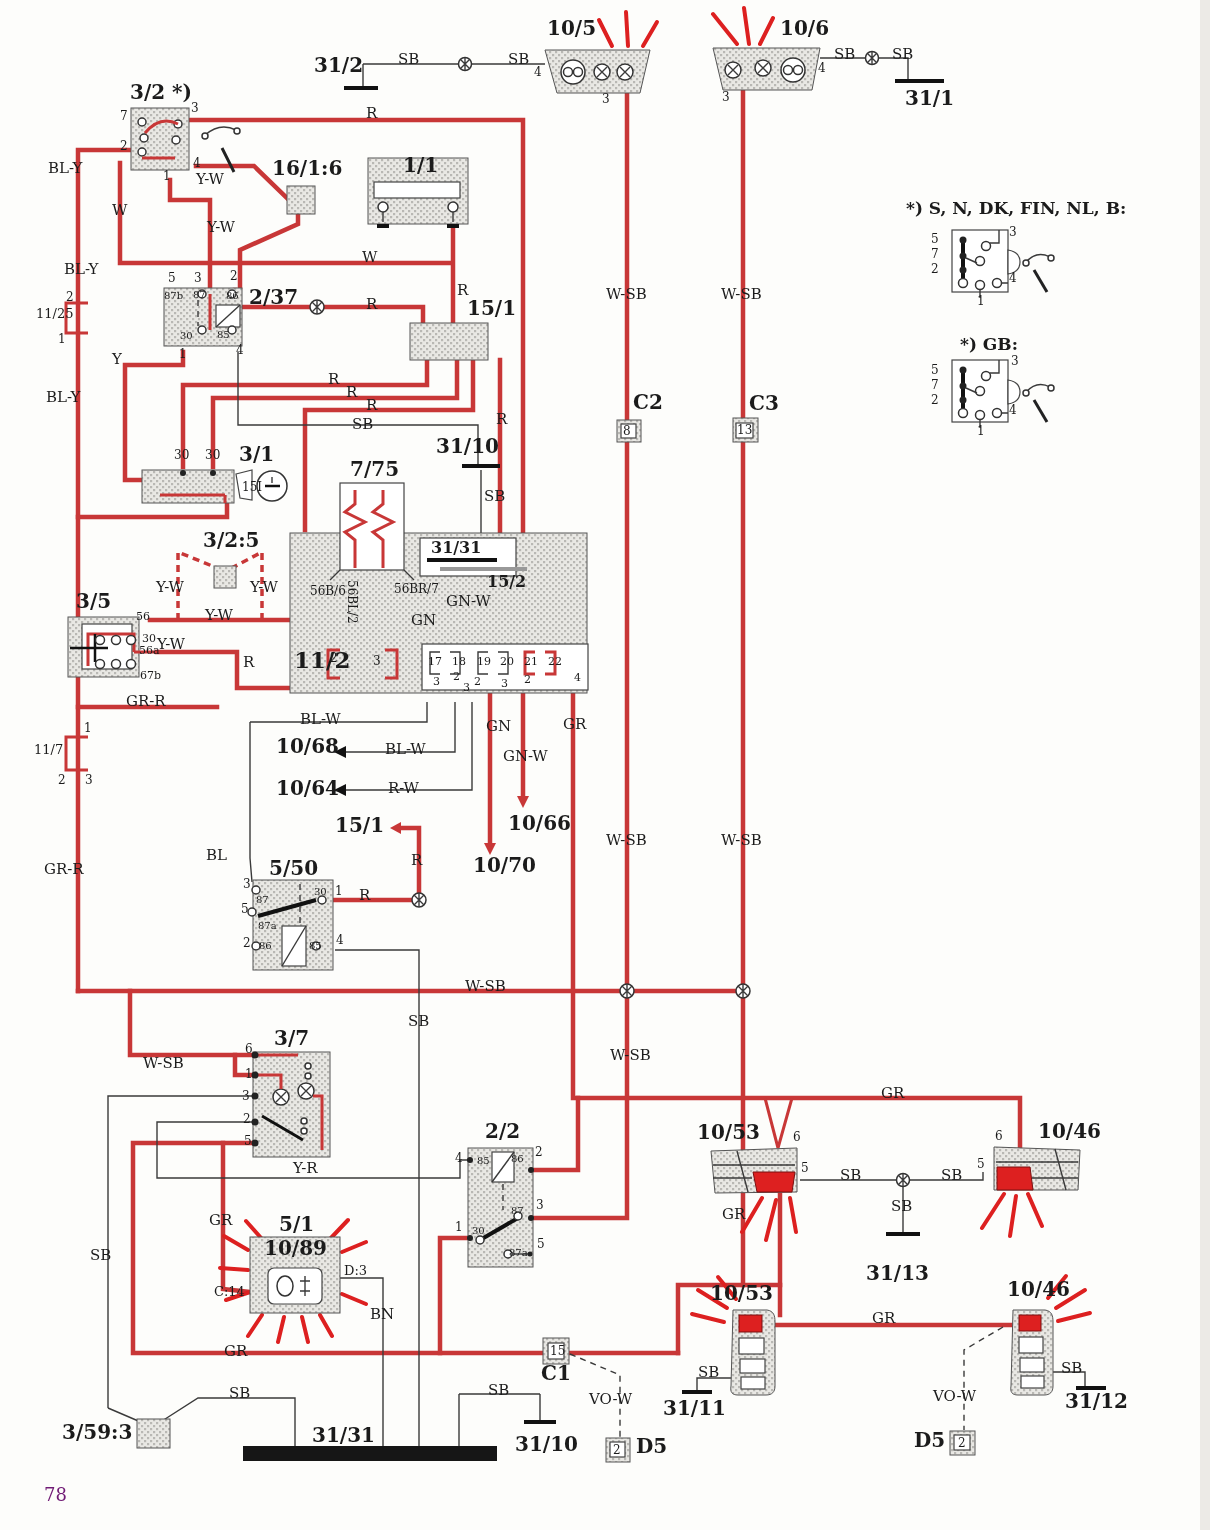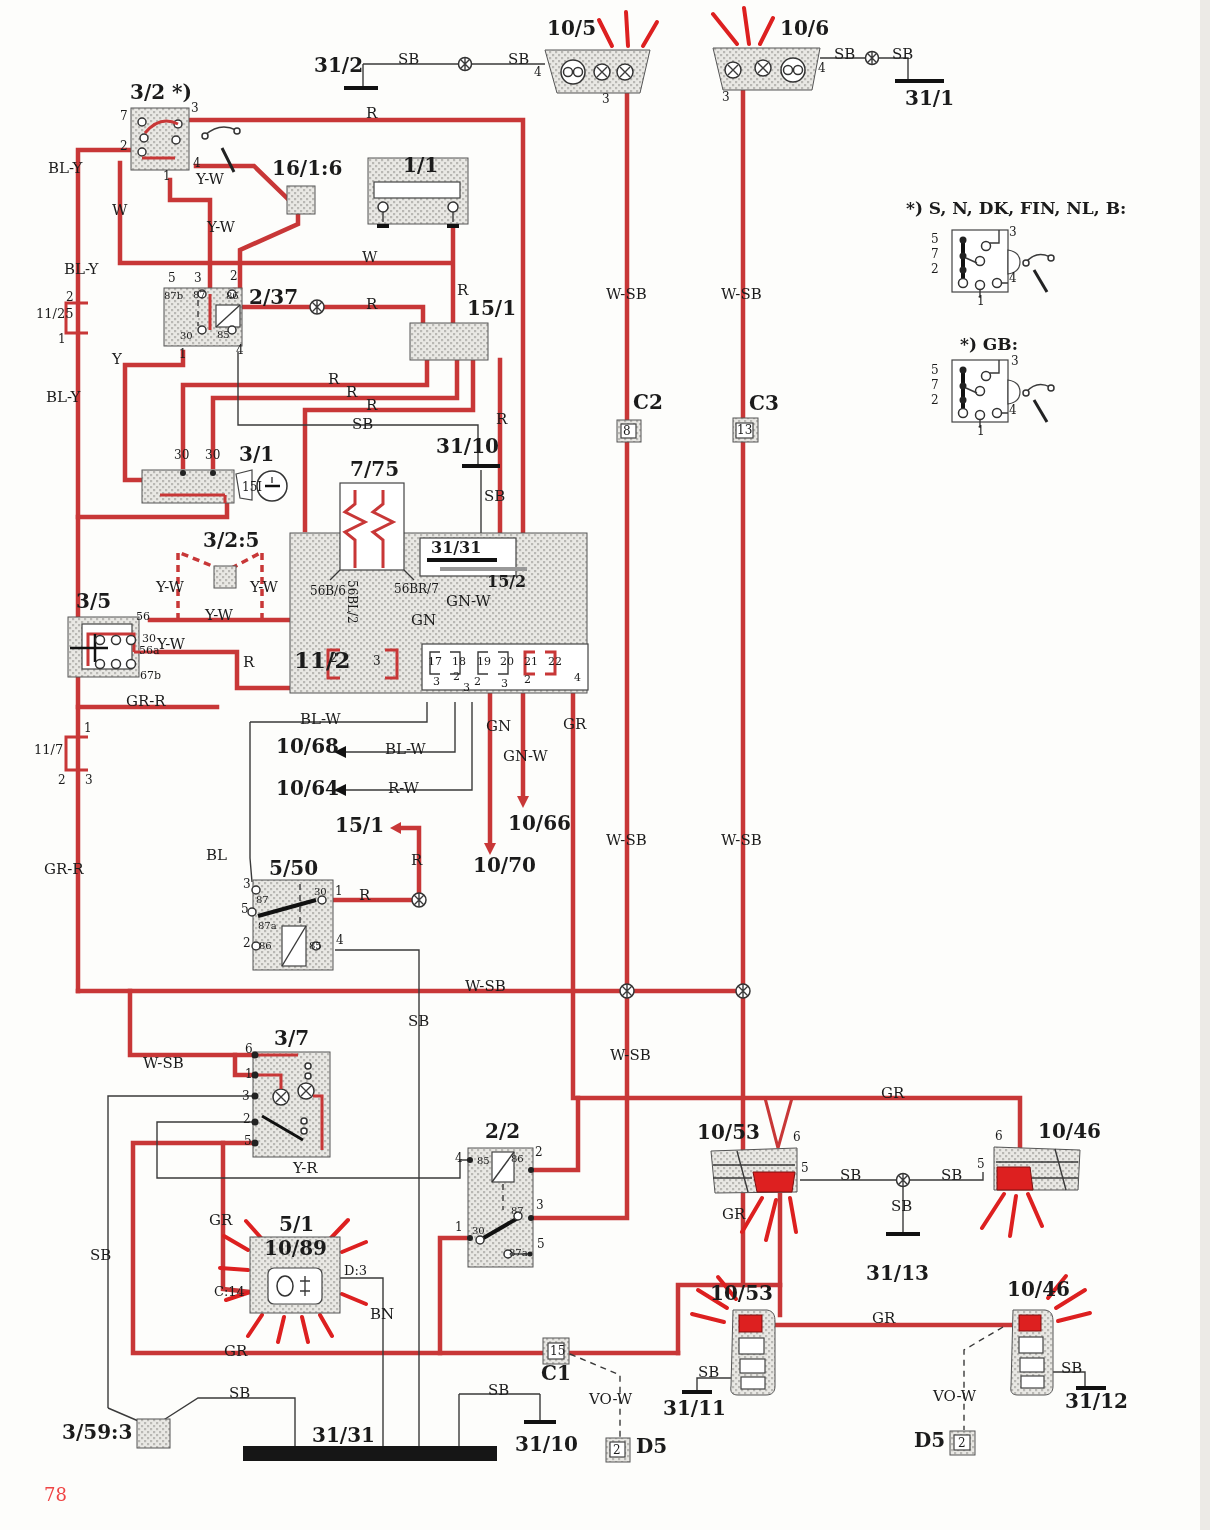--- a/index.html
+++ b/index.html
@@ -5,21 +5,21 @@
   html,body{margin:0;padding:0;}
   #page{position:relative;width:1210px;height:1530px;background:var(--page_bg,#fdfdfb);overflow:hidden;
         font-family:"DejaVu Serif","Liberation Serif",serif;}
   #gfx{position:absolute;left:0;top:0;}
   #labels{position:absolute;left:0;top:0;width:100%;height:100%;}
   #labels div{position:absolute;line-height:1;white-space:nowrap;color:#1b1b1b;}
   .t{font-weight:bold;font-size:20px;}
   .l{font-size:15px;}
   .p{font-size:12px;}
   .vert{writing-mode:vertical-rl;}
-  #pageno{position:absolute;left:44px;top:1484px;font-size:18px;color:#ef4444;}
+  #pageno{position:absolute;left:44px;top:1484px;font-size:18px;color:#701a75;}
   
   .wr{stroke:var(--wire_red,#c83737);stroke-width:4.5;fill:none;stroke-linecap:square;}
   .wr2{stroke:var(--wire_red,#c83737);stroke-width:3;fill:none;}
   .wd{stroke:var(--wire_red,#c83737);stroke-width:3.5;fill:none;stroke-dasharray:7 5;}
   .wt{stroke:var(--thin,#3a3a3a);stroke-width:1.4;fill:none;}
   .wtd{stroke:var(--thin,#3a3a3a);stroke-width:1.4;fill:none;stroke-dasharray:6 5;}
   .bar{stroke:var(--ground_black,#111);stroke-width:2.5;fill:none;}
   .ray{stroke:var(--lamp_red,#dd2020);stroke-width:4;fill:none;stroke-linecap:round;}
   .hb{fill:url(#ht);stroke:#555;stroke-width:1;}
   .wb{fill:#fff;stroke:#444;stroke-width:1.2;}

